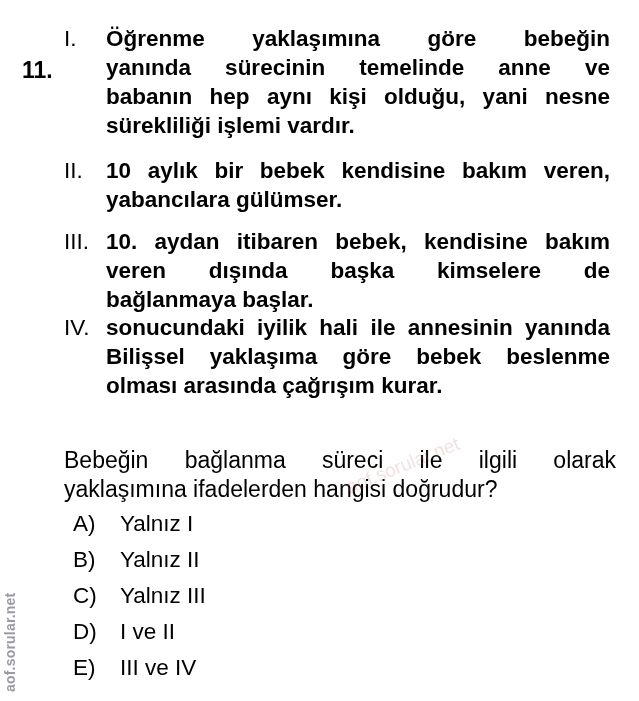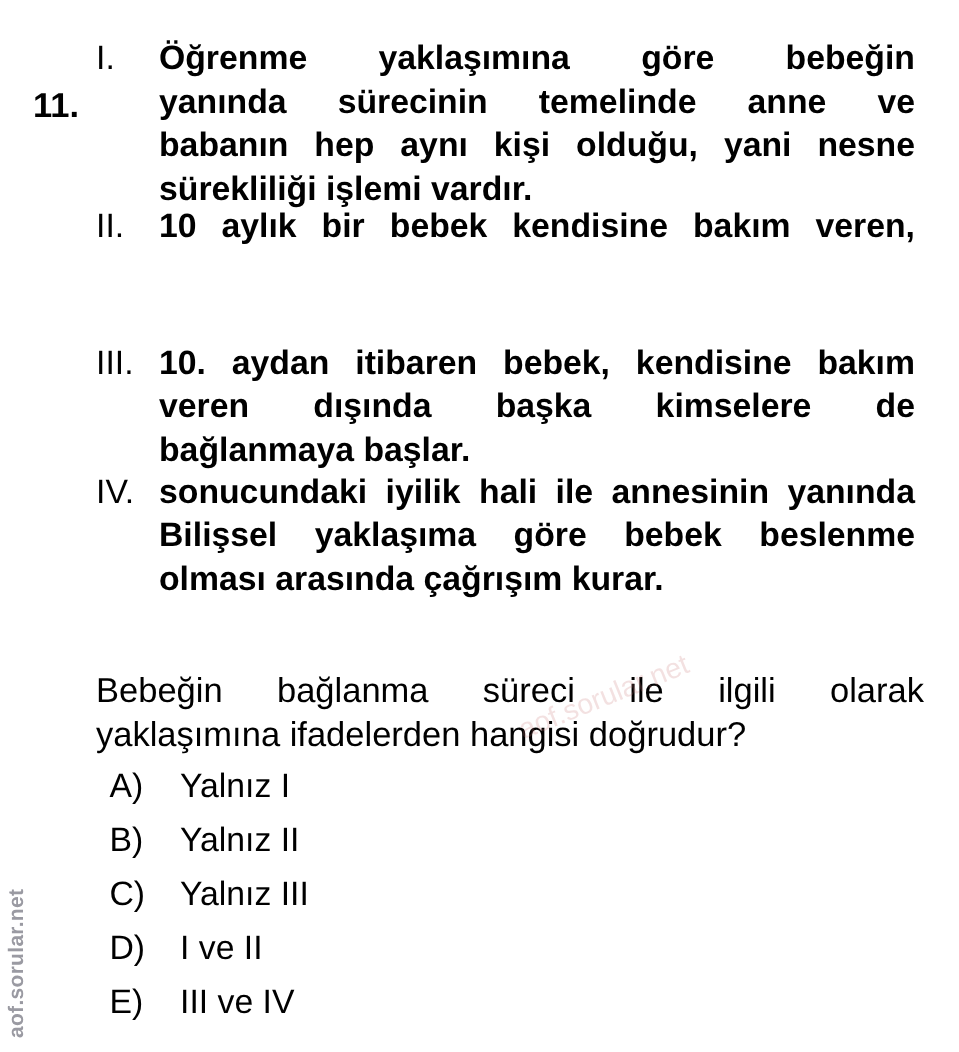--- a/index.html
+++ b/index.html
@@ -108,24 +108,25 @@
 <div class="stmt" style="top:24px;">
   <span class="roman">I.</span>
   <div class="body">
     <span class="line">Öğrenme yaklaşımına göre bebeğin</span>
     <span class="line">yanında sürecinin temelinde anne ve</span>
     <span class="line">babanın hep aynı kişi olduğu, yani nesne</span>
     <span class="line last">sürekliliği işlemi vardır.</span>
   </div>
 </div>
 
-<div class="stmt" style="top:136px;">
+<div class="stmt" style="top:156px;">
   <span class="roman">II.</span>
   <div class="body">
     <span class="line">10 aylık bir bebek kendisine bakım veren,</span>
+    <span class="line last">yabancılara gülümser.</span>
   </div>
 </div>
 
 <div class="stmt" style="top:227px;">
   <span class="roman">III.</span>
   <div class="body">
     <span class="line">10. aydan itibaren bebek, kendisine bakım</span>
     <span class="line">veren dışında başka kimselere de</span>
     <span class="line last">bağlanmaya başlar.</span>
   </div>

